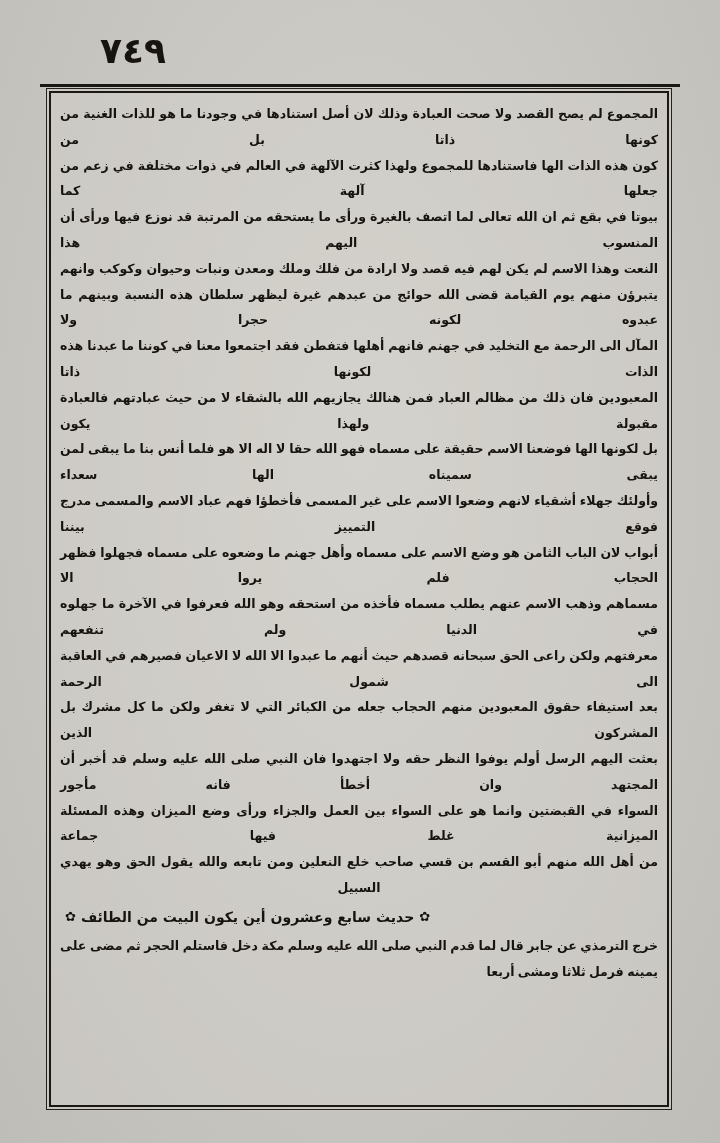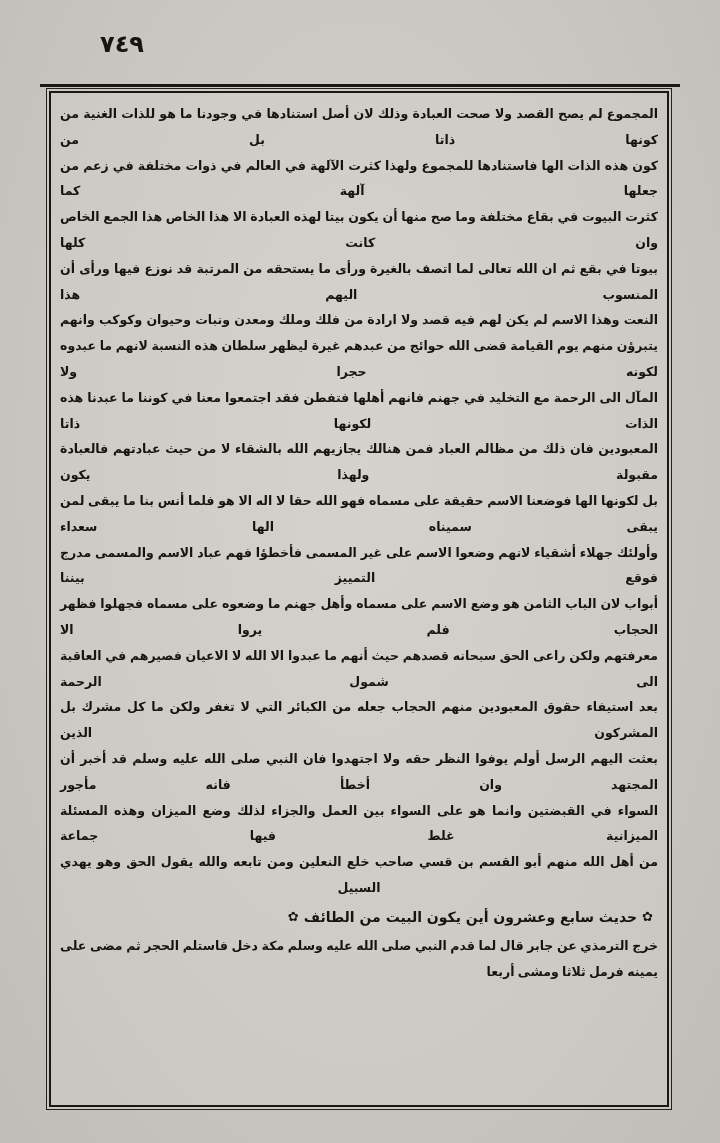--- a/index.html
+++ b/index.html
@@ -4,21 +4,21 @@
 <style>
   html,body{margin:0;padding:0;}
   body{
     width:720px;height:1143px;position:relative;overflow:hidden;
     background:radial-gradient(ellipse at 50% 40%, #d3d1cb 0%, #c9c7c2 55%, #bfbdb8 100%);
     font-family:"DejaVu Sans",sans-serif;
     -webkit-font-smoothing:antialiased;
   }
   .page-number{
     position:absolute;top:30px;left:100px;
-    font-size:24px;font-weight:bold;color:#17140f;
+    font-size:36px;font-weight:bold;color:#17140f;
     letter-spacing:2px;
   }
   .top-rule{
     position:absolute;top:84px;left:40px;width:640px;height:3px;
     background:#1b1813;
   }
   .frame{
     position:absolute;top:88px;left:46px;width:626px;height:1022px;
     border:1px solid #24201a;
     padding:2px;box-sizing:border-box;
@@ -32,51 +32,51 @@
     color:#17140f;
   }
   .textline{
     font-size:12.5px;font-weight:bold;line-height:25.8px;
     text-align:justify;text-align-last:justify;
     word-spacing:-1px;white-space:normal;
   }
   .block-opening .textline:last-child{text-align-last:center;}
   .block-27 .textline:last-child{text-align-last:right;}
   .section-heading{
-    text-align:right;font-size:14px;font-weight:bold;line-height:26px;
+    text-align:left;font-size:14px;font-weight:bold;line-height:26px;
     margin:3px 0 2px 0;color:#17140f;
   }
   .section-heading .ornament{font-size:13px;padding:0 5px;position:relative;top:-1px;}
 </style>
 </head>
 <body>
 
 <div class="page-number">٧٤٩</div>
 
 <div class="top-rule"></div>
 
 <div class="frame">
   <div class="frame-inner">
 
     <div class="block-opening">
         <div class="textline">المجموع لم يصح القصد ولا صحت العبادة وذلك لان أصل استنادها في وجودنا ما هو للذات الغنية من كونها ذاتا بل من</div>
         <div class="textline">كون هذه الذات الها فاستنادها للمجموع ولهذا كثرت الآلهة في العالم في ذوات مختلفة في زعم من جعلها آلهة كما</div>
-        <div class="textline">كثرت البيوت في بقاع مختلفة وما صح منها أن يكون بيتا لهذه العبادة الا هذا الخاص هذا الجمع الخاص وان كانت كلها</div>
         <div class="textline">بيوتا في بقع ثم ان الله تعالى لما اتصف بالغيرة ورأى ما يستحقه من المرتبة قد نوزع فيها ورأى أن المنسوب اليهم هذا</div>
         <div class="textline">النعت وهذا الاسم لم يكن لهم فيه قصد ولا ارادة من فلك وملك ومعدن ونبات وحيوان وكوكب وانهم</div>
-        <div class="textline">يتبرؤن منهم يوم القيامة قضى الله حوائج من عبدهم غيرة ليظهر سلطان هذه النسبة لانهم ما عبدوه لكونه حجرا ولا</div>
+        <div class="textline">يتبرؤن منهم يوم القيامة قضى الله حوائج من عبدهم غيرة ليظهر سلطان هذه النسبة وبينهم ما عبدوه لكونه حجرا ولا</div>
         <div class="textline">المآل الى الرحمة مع التخليد في جهنم فانهم أهلها فتفطن فقد اجتمعوا معنا في كوننا ما عبدنا هذه الذات لكونها ذاتا</div>
         <div class="textline">المعبودين فان ذلك من مظالم العباد فمن هنالك يجازيهم الله بالشقاء لا من حيث عبادتهم فالعبادة مقبولة ولهذا يكون</div>
         <div class="textline">بل لكونها الها فوضعنا الاسم حقيقة على مسماه فهو الله حقا لا اله الا هو فلما أنس بنا ما يبقى لمن يبقى سميناه الها سعداء</div>
         <div class="textline">وأولئك جهلاء أشقياء لانهم وضعوا الاسم على غير المسمى فأخطؤا فهم عباد الاسم والمسمى مدرج فوقع التمييز بيننا</div>
         <div class="textline">أبواب لان الباب الثامن هو وضع الاسم على مسماه وأهل جهنم ما وضعوه على مسماه فجهلوا فظهر الحجاب فلم يروا الا</div>
+        <div class="textline">مسماهم وذهب الاسم عنهم يطلب مسماه فأخذه من استحقه وهو الله فعرفوا في الآخرة ما جهلوه في الدنيا ولم تنفعهم</div>
         <div class="textline">معرفتهم ولكن راعى الحق سبحانه قصدهم حيث أنهم ما عبدوا الا الله لا الاعيان فصيرهم في العاقبة الى شمول الرحمة</div>
         <div class="textline">بعد استيفاء حقوق المعبودين منهم الحجاب جعله من الكبائر التي لا تغفر ولكن ما كل مشرك بل المشركون الذين</div>
         <div class="textline">بعثت اليهم الرسل أولم يوفوا النظر حقه ولا اجتهدوا فان النبي صلى الله عليه وسلم قد أخبر أن المجتهد وان أخطأ فانه مأجور</div>
-        <div class="textline">السواء في القبضتين وانما هو على السواء بين العمل والجزاء لذلك وضع الميزان وهذه المسئلة الميزانية غلط فيها جماعة</div>
+        <div class="textline">السواء في القبضتين وانما هو على السواء بين العمل والجزاء ورأى وضع الميزان وهذه المسئلة الميزانية غلط فيها جماعة</div>
         <div class="textline">من أهل الله منهم أبو القسم بن قسي صاحب خلع النعلين ومن تابعه والله يقول الحق وهو يهدي السبيل</div>
       </div>
 
     <div class="section-heading">
       <span class="ornament">✿</span><span>حديث سابع وعشرون أين يكون البيت من الطائف</span><span class="ornament">✿</span>
     </div>
 
     <div class="block-27">
         <div class="textline">خرج الترمذي عن جابر قال لما قدم النبي صلى الله عليه وسلم مكة دخل فاستلم الحجر ثم مضى على يمينه فرمل ثلاثا ومشى أربعا</div>
       </div>

